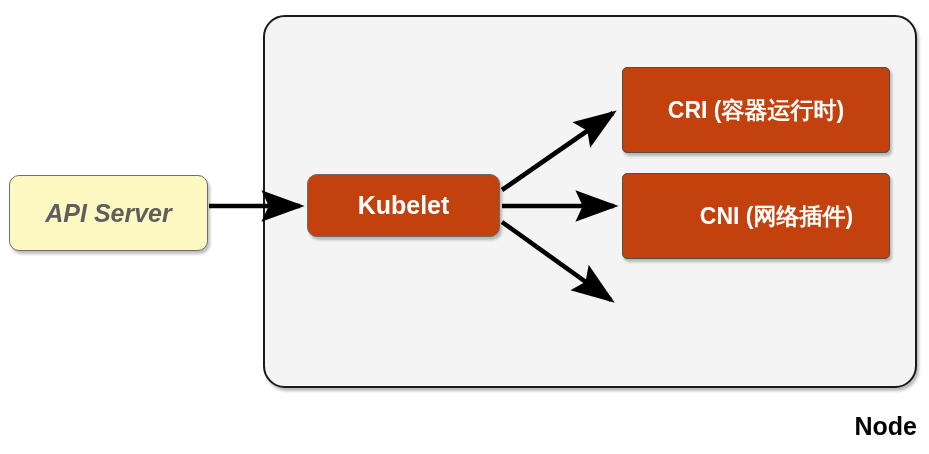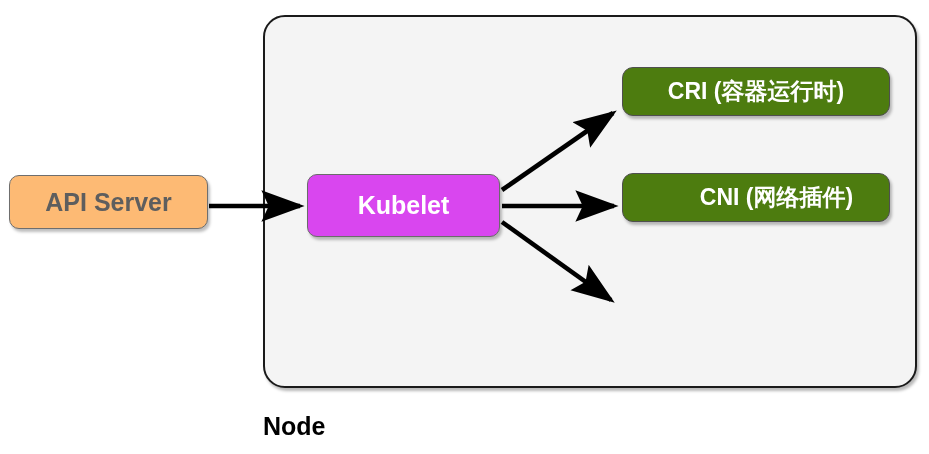--- a/index.html
+++ b/index.html
@@ -30,21 +30,21 @@
     border-radius: 22px;
     box-sizing: border-box;
     box-shadow: 2px 3px 3px rgba(0,0,0,0.28);
   }
 
   .node-label {
     position: absolute;
     left: 263px;
     top: 412px;
     width: 654px;
-    text-align: left;
+    text-align: right;
     font-size: 25px;
     font-weight: bold;
     color: #000000;
     letter-spacing: 0px;
   }
 
   
   .box {
     position: absolute;
     box-sizing: border-box;
@@ -54,49 +54,50 @@
     border-radius: 10px;
     border: 1.6px solid #6e6e6e;
     box-shadow: 2px 3px 3px rgba(0,0,0,0.26);
     white-space: nowrap;
   }
 
   .box-api {
     left: 9px;
     top: 175px;
     width: 199px;
-    height: 54px;
-    background: #fdba74;
+    height: 76px;
+    background: #fef9c3;
     color: #5e5e5e;
     font-size: 25px;
     font-weight: bold;
+    font-style: italic;
   }
 
   .box-kubelet {
     left: 307px;
     top: 174px;
     width: 193px;
     height: 63px;
-    background: #d946ef;
+    background: #c2410c;
     color: #ffffff;
     font-size: 25px;
     font-weight: bold;
     border-color: #6b6b6b;
   }
 
   .box-plugin {
     left: 622px;
     width: 268px;
-    height: 49px;
-    background: #4d7c0f;
+    height: 86px;
+    background: #c2410c;
     color: #ffffff;
     font-size: 23px;
     font-weight: bold;
     border-color: #4f4f4f;
-    border-radius: 11px;
+    border-radius: 5px;
   }
 
   .box-cri { top: 67px; }
   .box-cni { top: 173px; padding-left: 41px; }
   .box-csi { top: 275px; }
 
   
   .arrows {
     position: absolute;
     left: 0;

